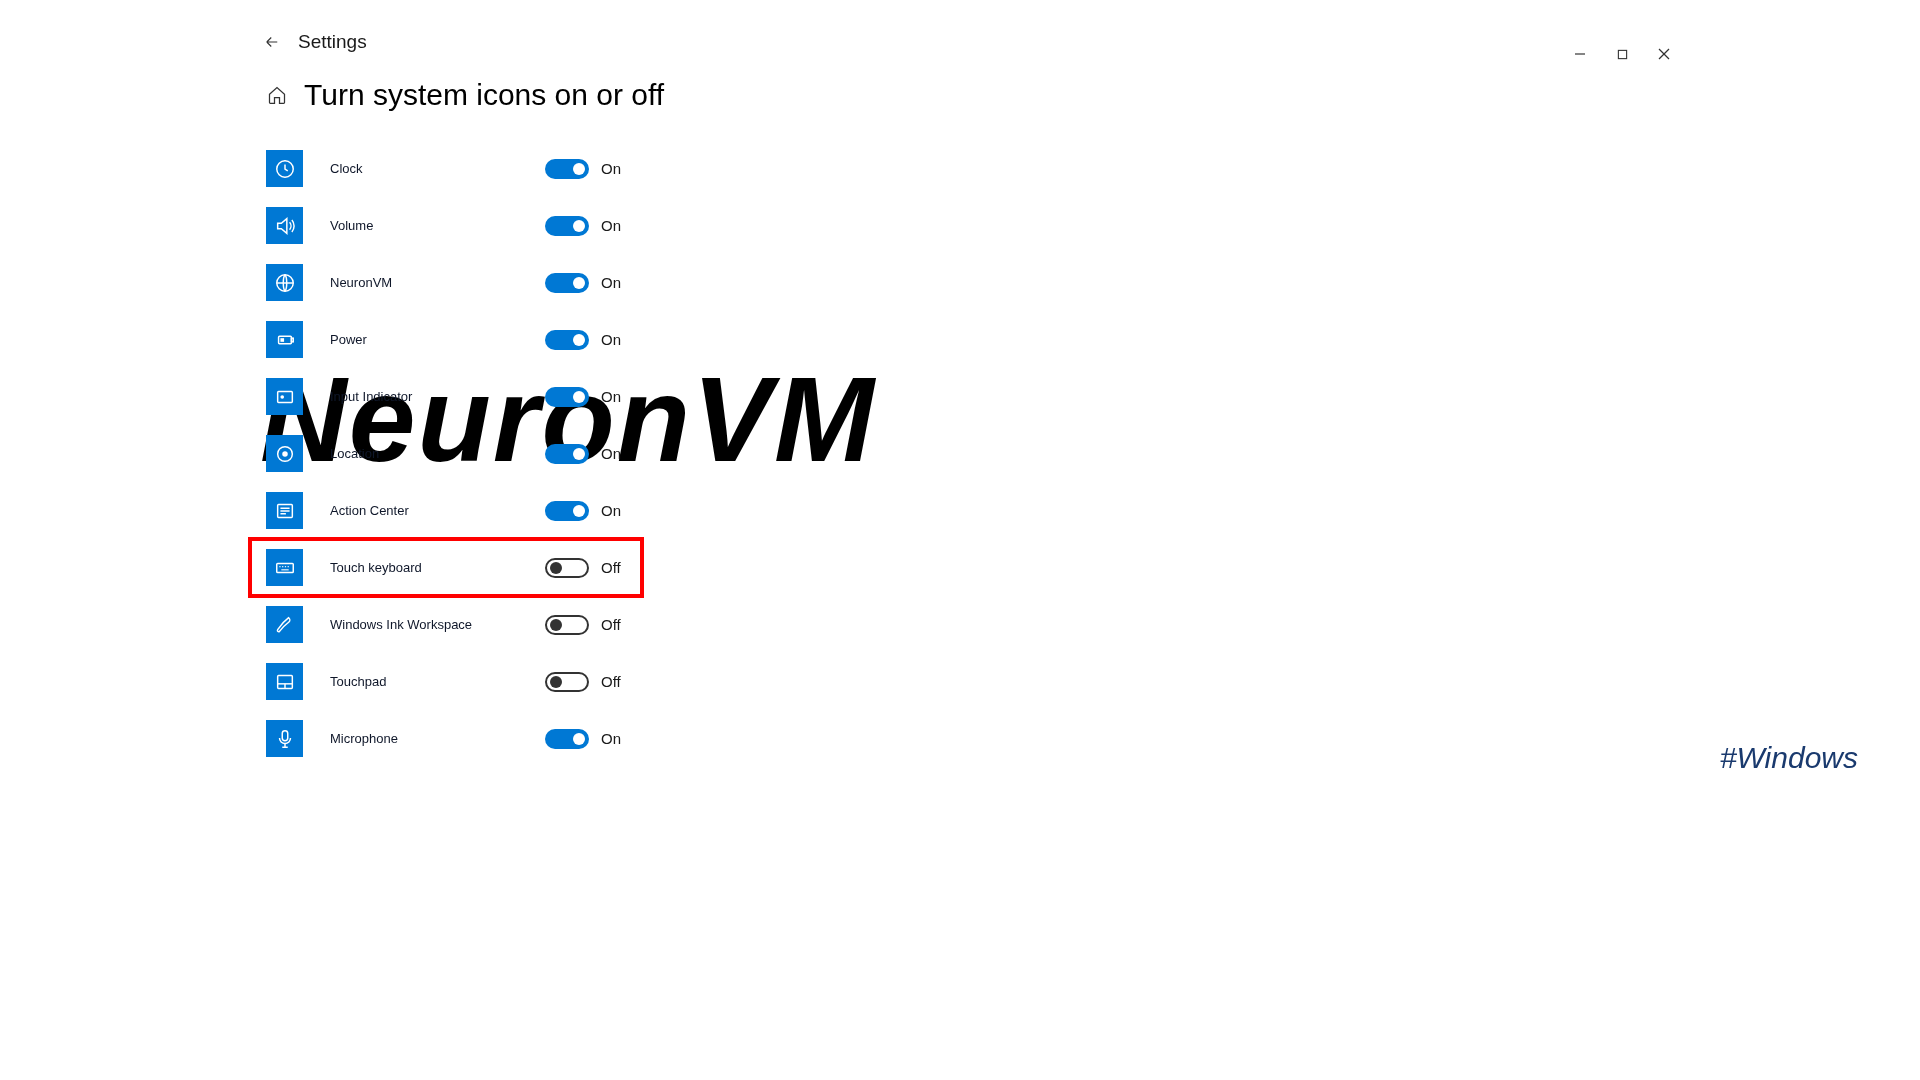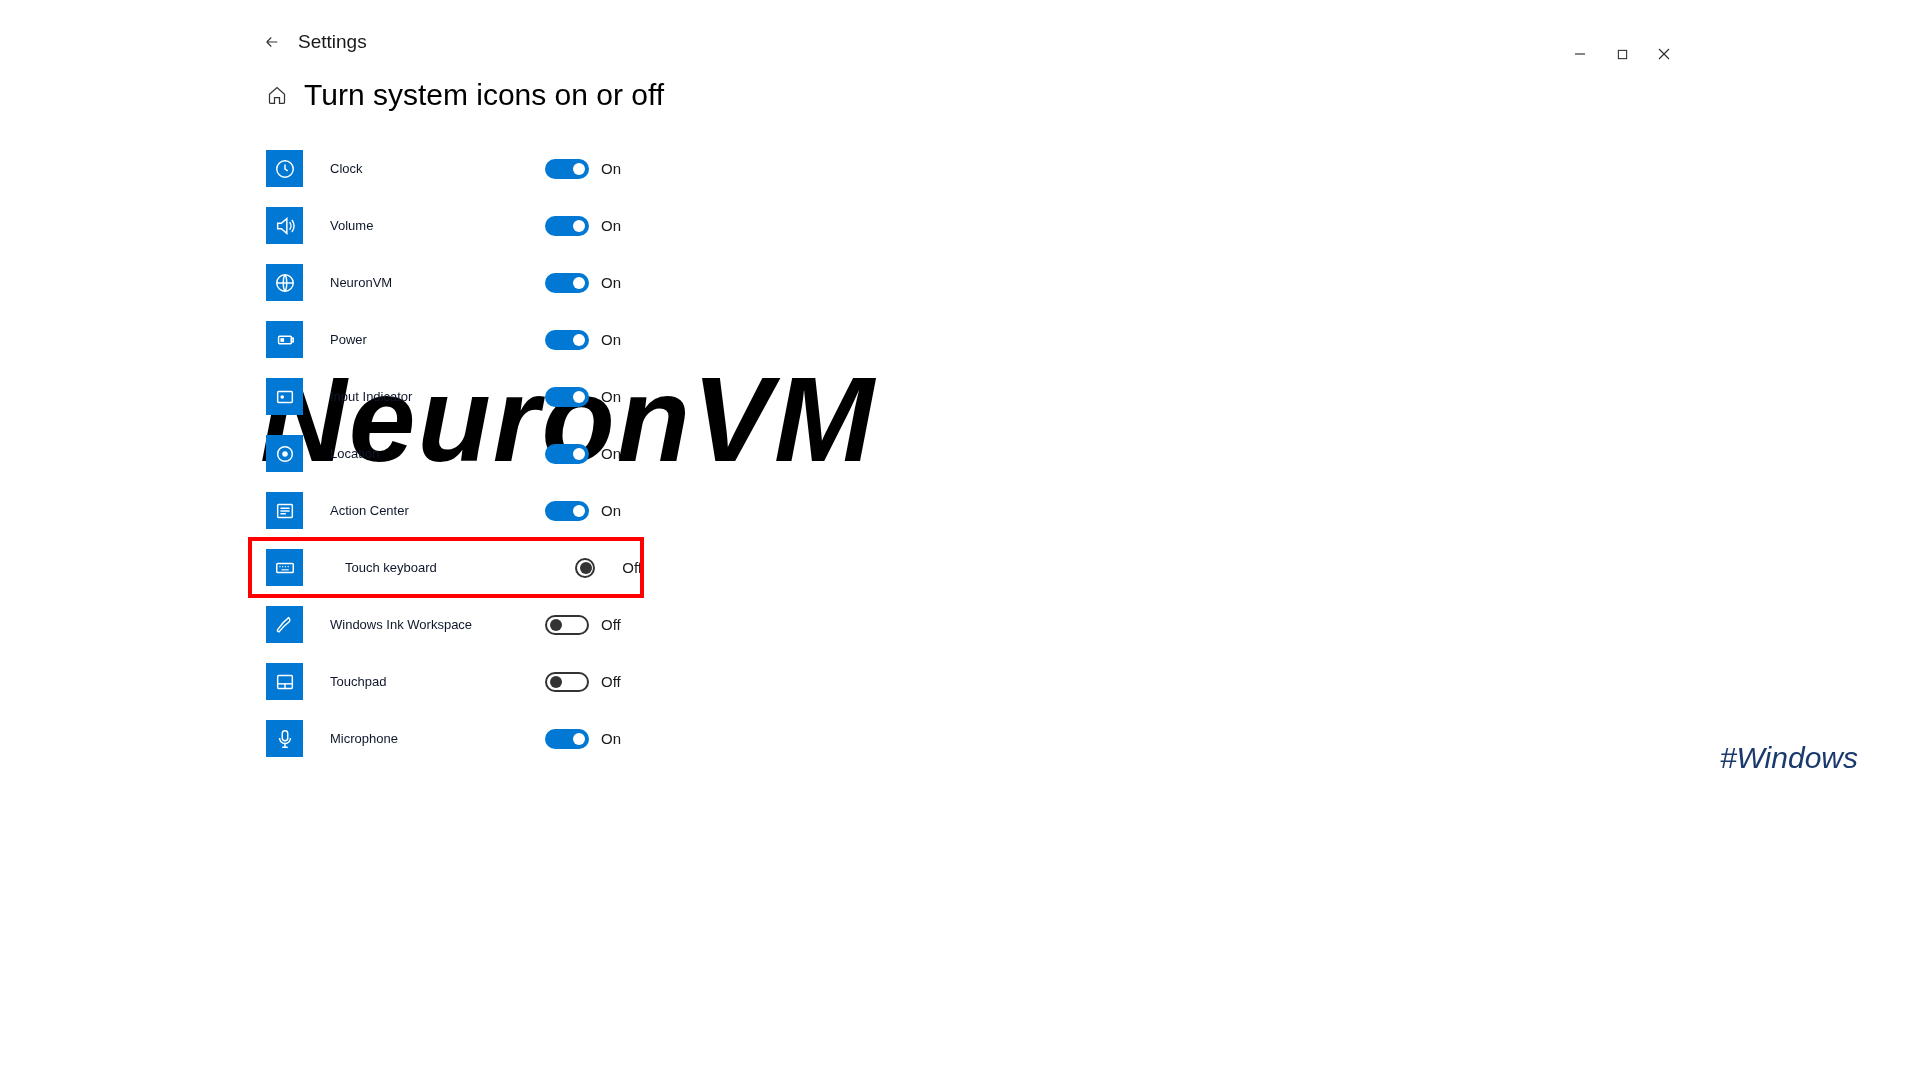--- a/index.html
+++ b/index.html
@@ -81,21 +81,20 @@
       align-items: center;
       height: 57px;
       position: relative;
     }
     .setting-row.highlighted {
       outline: 4px solid #ff0000;
       outline-offset: -2px;
       width: 392px;
       margin-left: -16px;
       padding-left: 16px;
-      gap: 15px;
     }
     .icon-box {
       width: 37px;
       height: 37px;
       background: #0078d4;
       display: flex;
       align-items: center;
       justify-content: center;
       flex-shrink: 0;
     }

